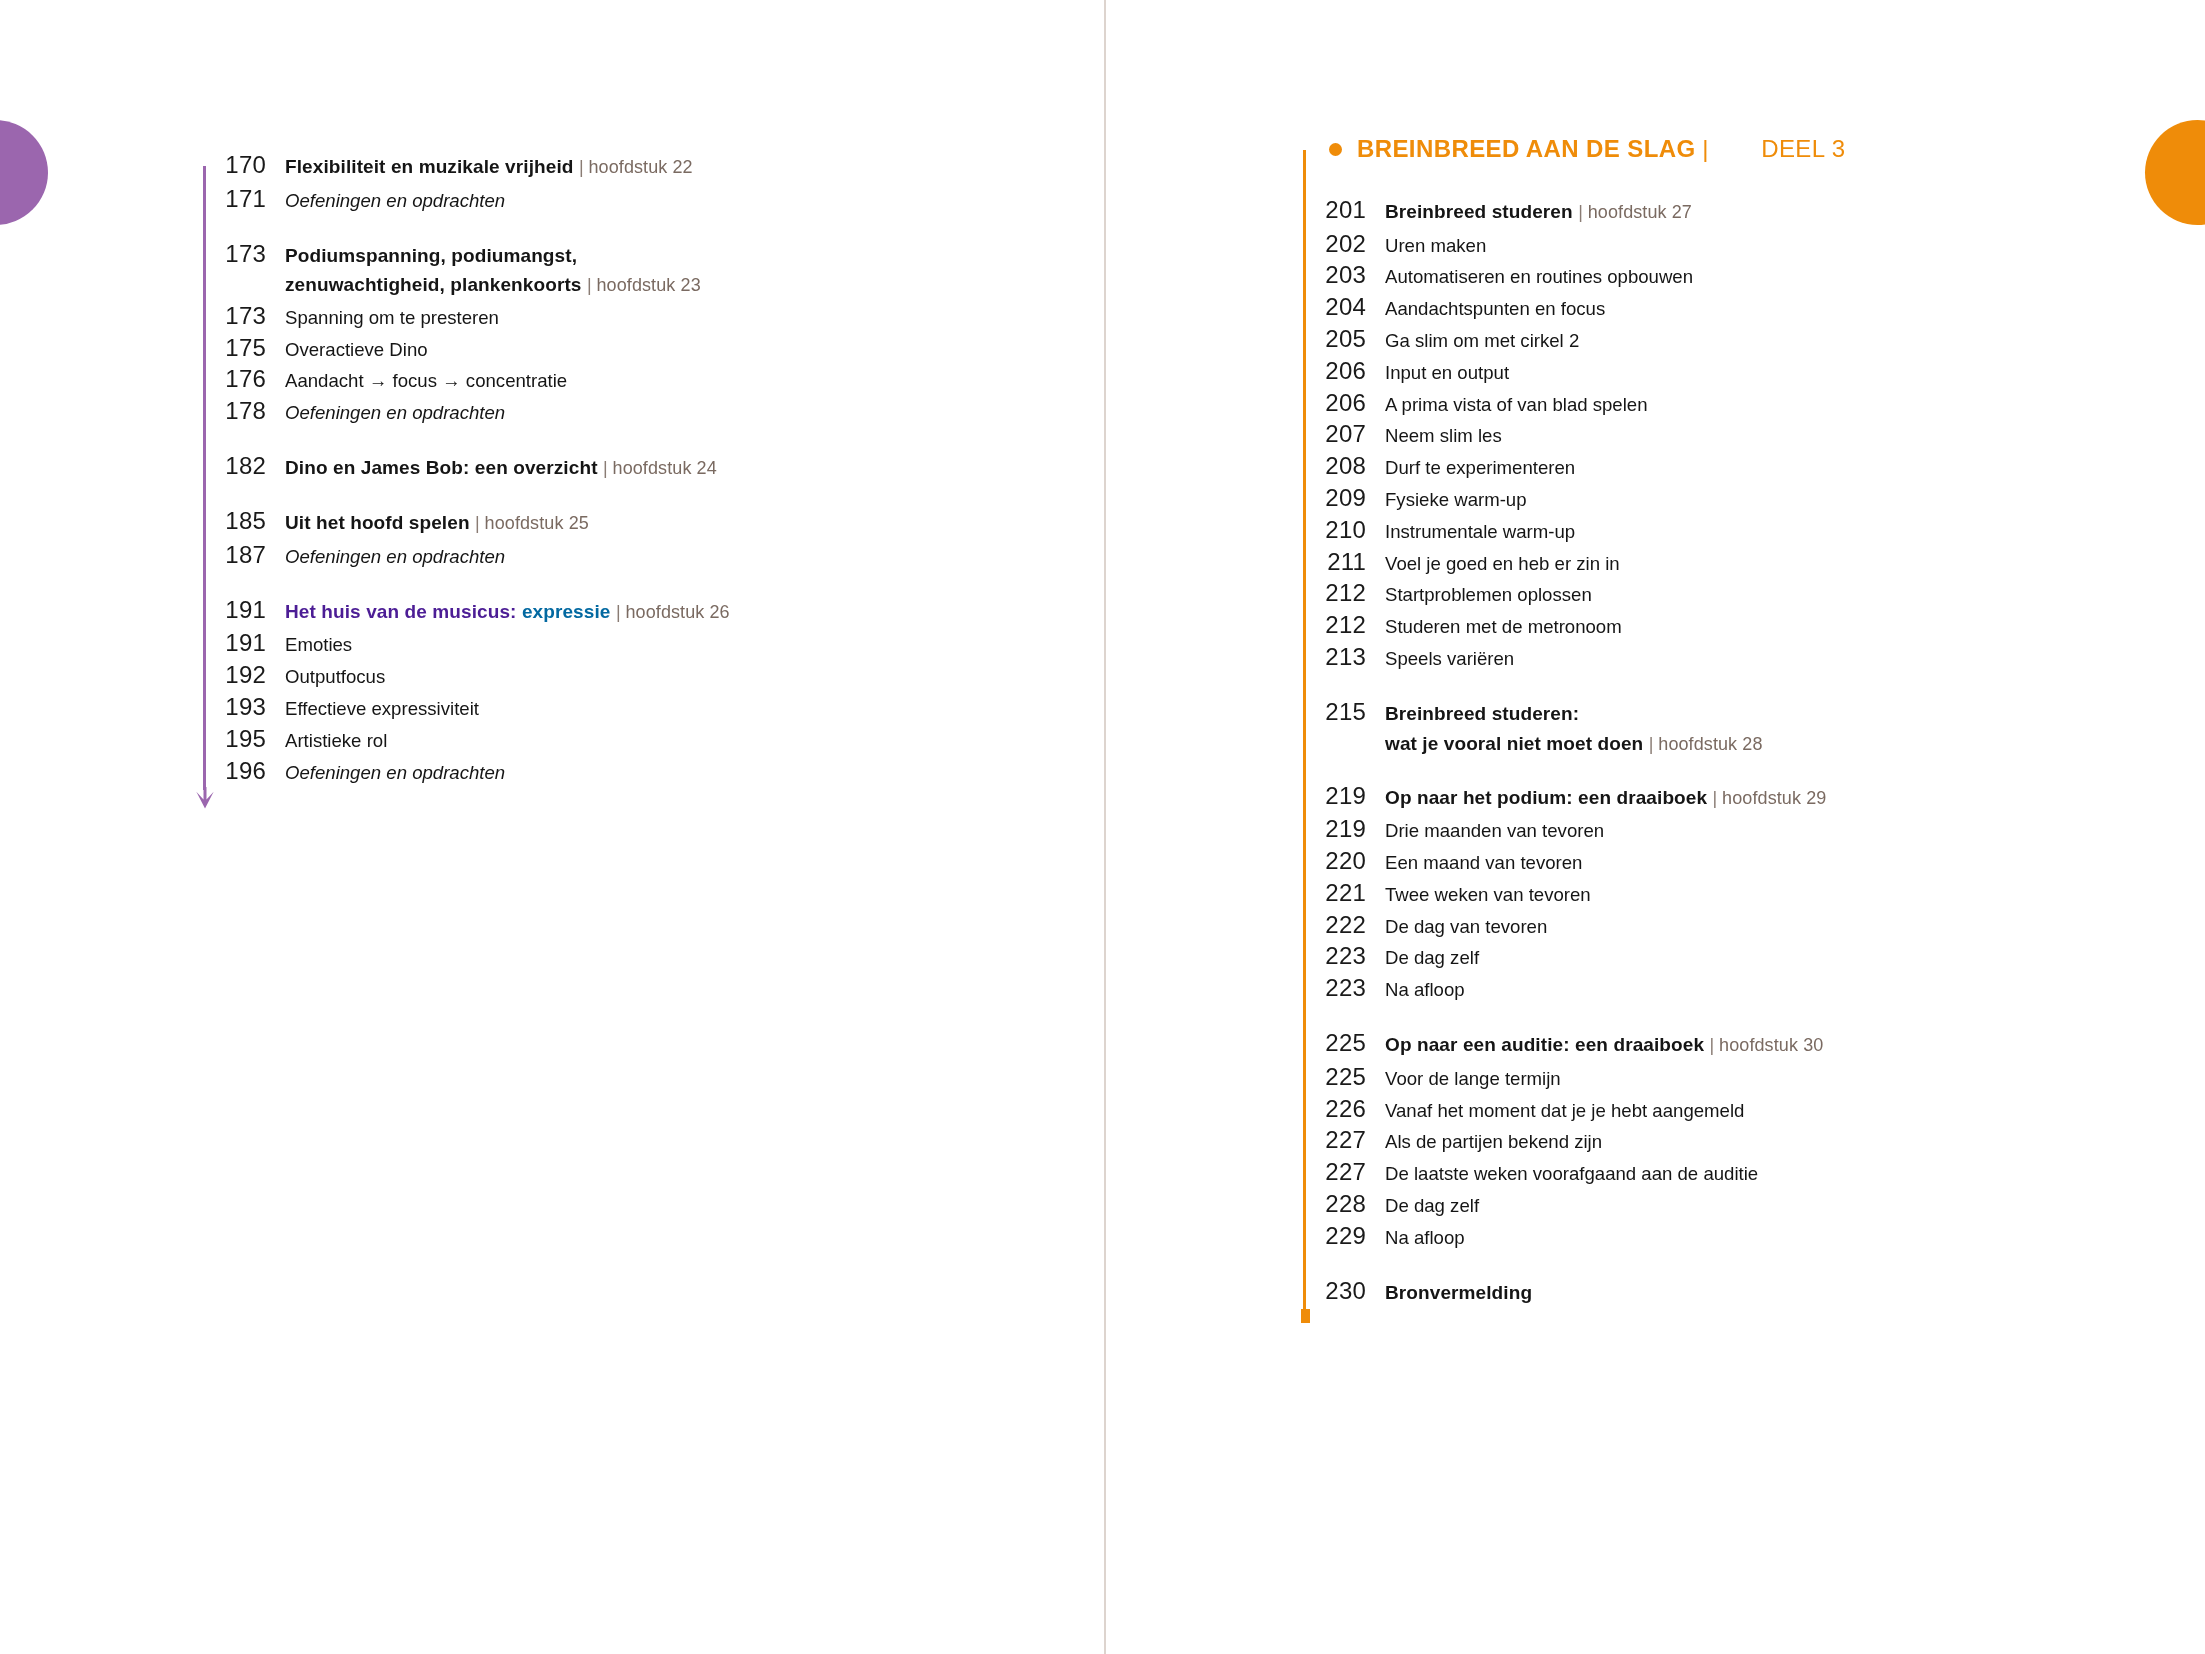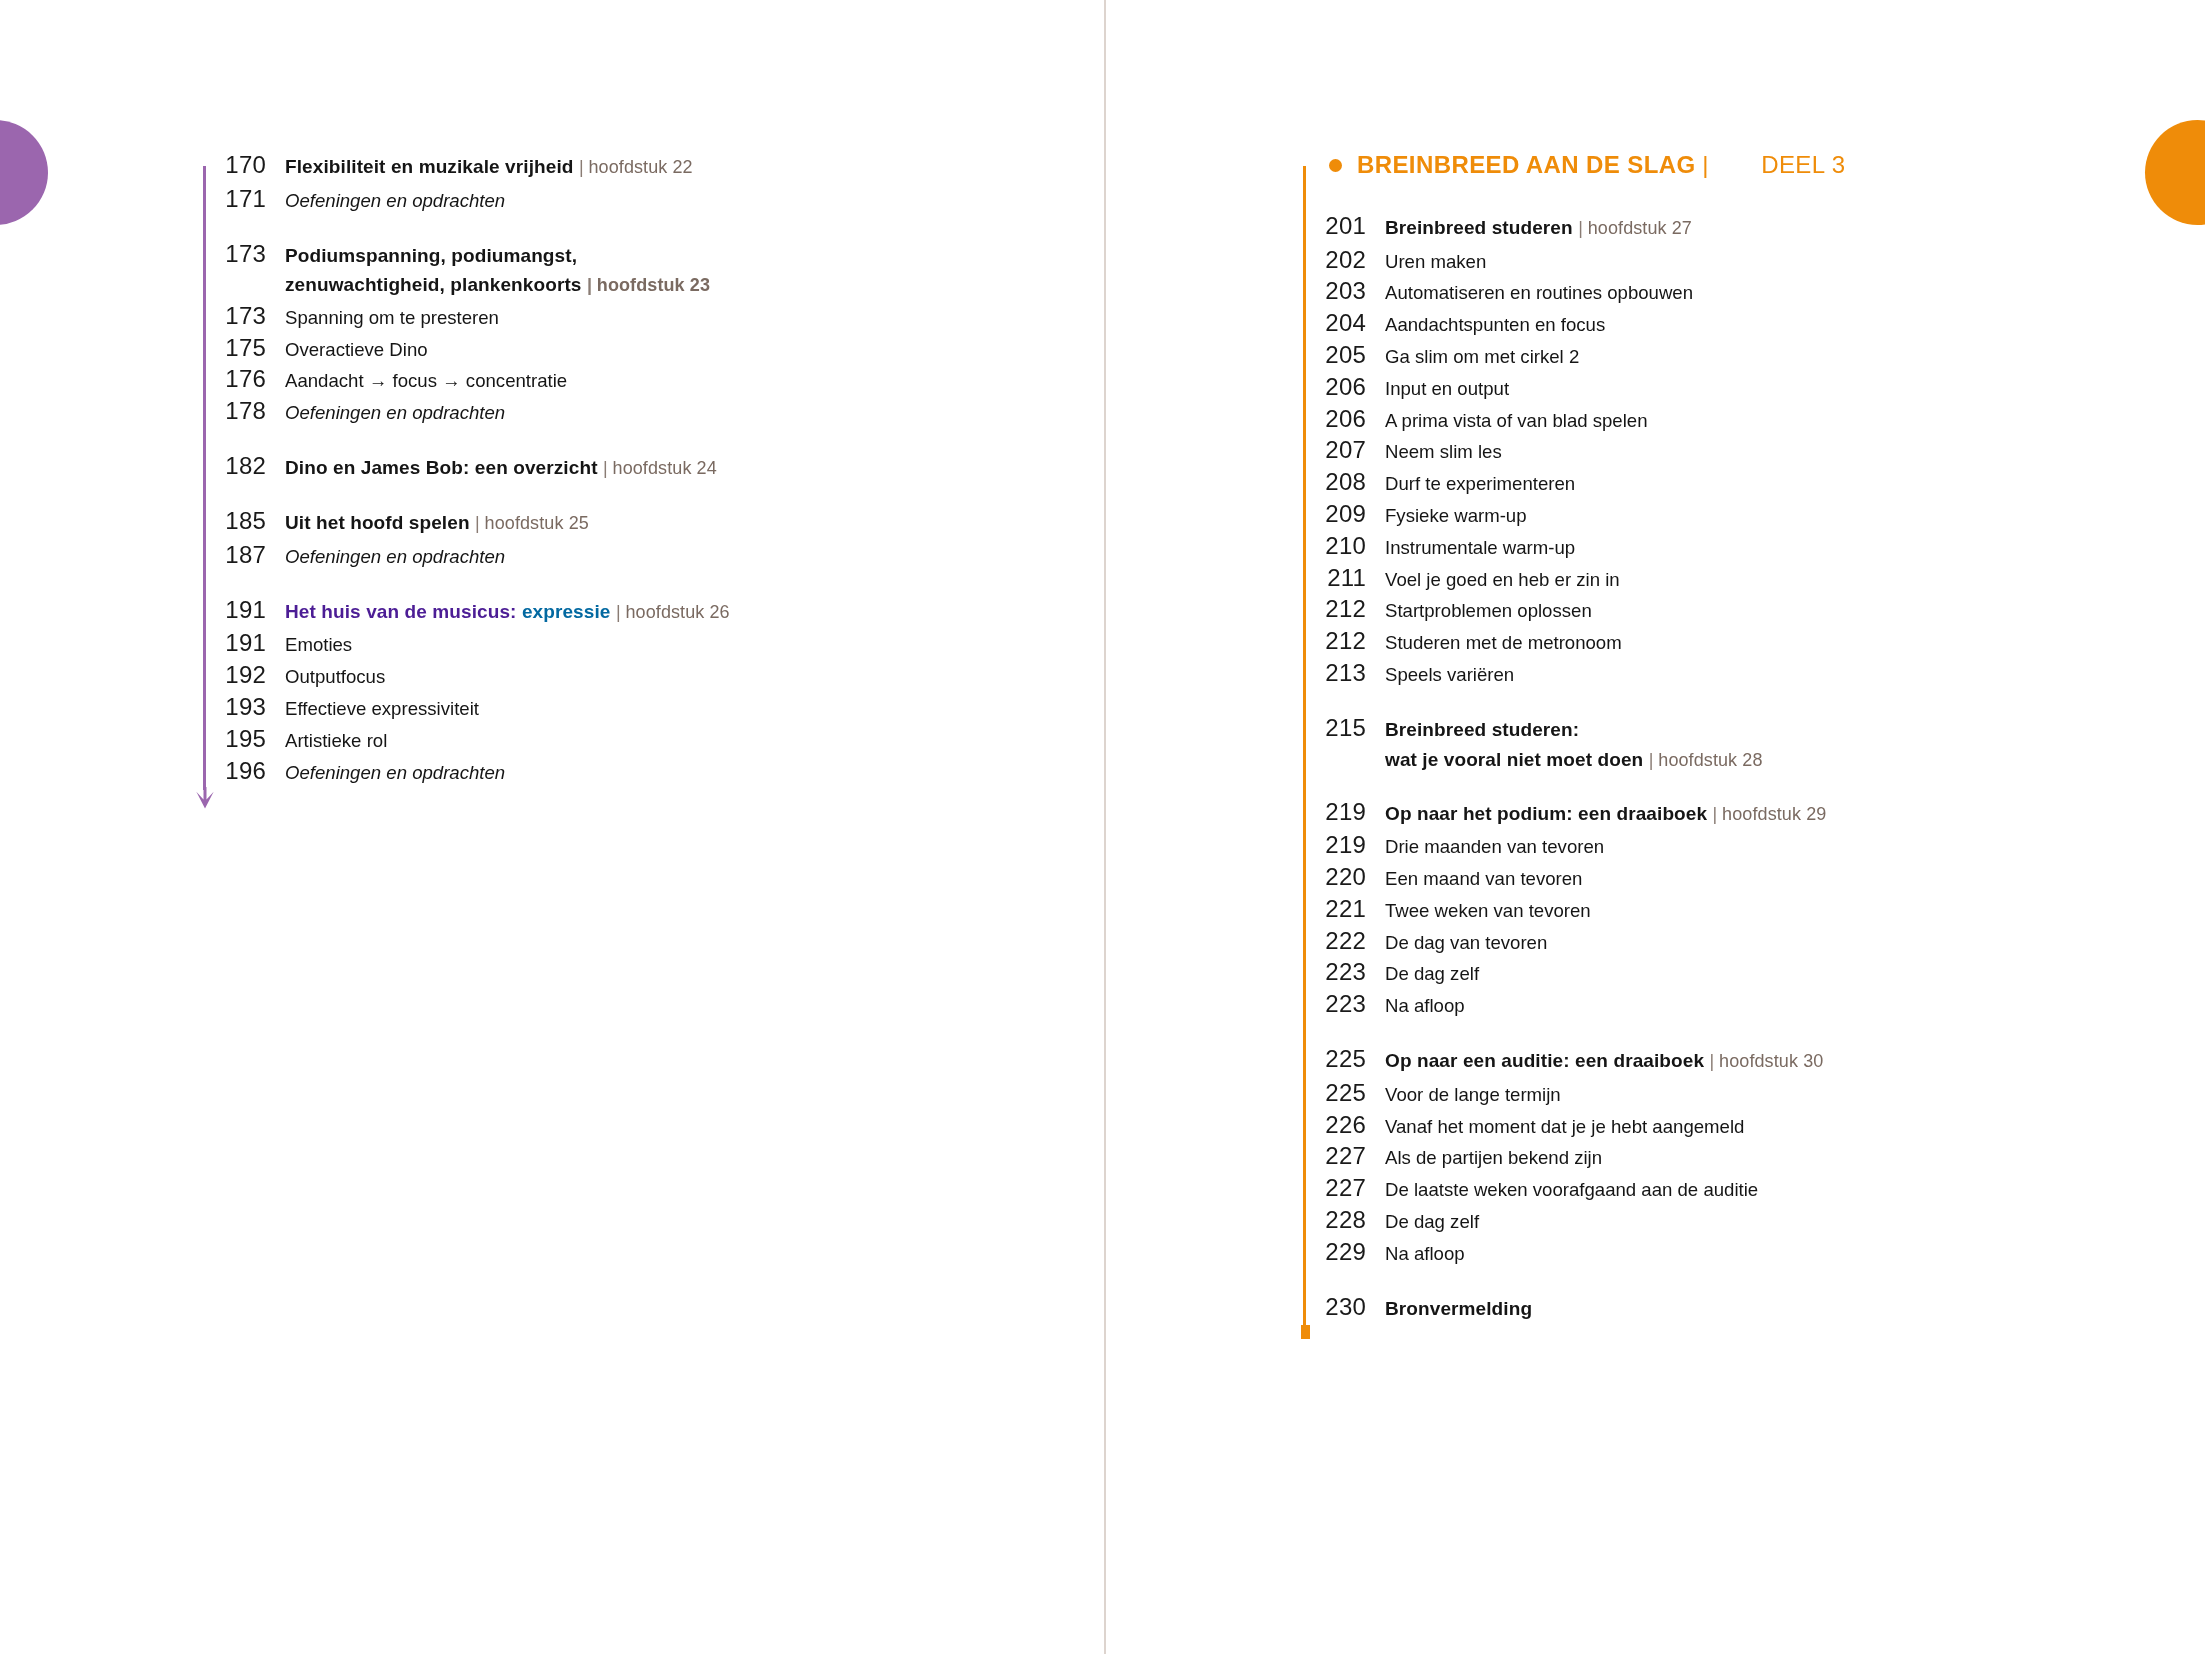--- a/index.html
+++ b/index.html
@@ -42,21 +42,21 @@
     width: 1.8px;
     height: 1654px;
   }
 
   
   .column {
     position: absolute;
     top: 0;
   }
   #column-left  { left: 203px; top: 153px; width: 838px; }
-  #column-right { left: 1303px; top: 153px; width: 850px; }
+  #column-right { left: 1303px; top: 137px; width: 850px; }
 
   
   .rail {
     position: absolute;
     left: 0;
     top: 13px;
     width: 3px;
   }
   #rail-left  { height: 624px; }
   #rail-right { height: 1163px; }
@@ -183,21 +183,21 @@
           <span class="etext"><span>Oefeningen en opdrachten</span></span>
         </div>
       </div>
       <div class="group">
         <div class="entry head">
           <span class="pageno">173</span>
           <span class="etext"><span>Podiumspanning, podiumangst,</span></span>
         </div>
         <div class="entry head cont">
           <span class="pageno"></span>
-          <span class="etext"><span>zenuwachtigheid, plankenkoorts</span><span class="chap" style="color: rgb(122, 106, 97); font-weight: bold;"><span class="bar">|</span><span>hoofdstuk 23</span></span></span>
+          <span class="etext"><span>zenuwachtigheid, plankenkoorts</span><span class="chap" style="color: rgb(122, 106, 97);"><span class="bar">|</span><span>hoofdstuk 23</span></span></span>
         </div>
         <div class="entry">
           <span class="pageno">173</span>
           <span class="etext"><span>Spanning om te presteren</span></span>
         </div>
         <div class="entry">
           <span class="pageno">175</span>
           <span class="etext"><span>Overactieve Dino</span></span>
         </div>
         <div class="entry">

